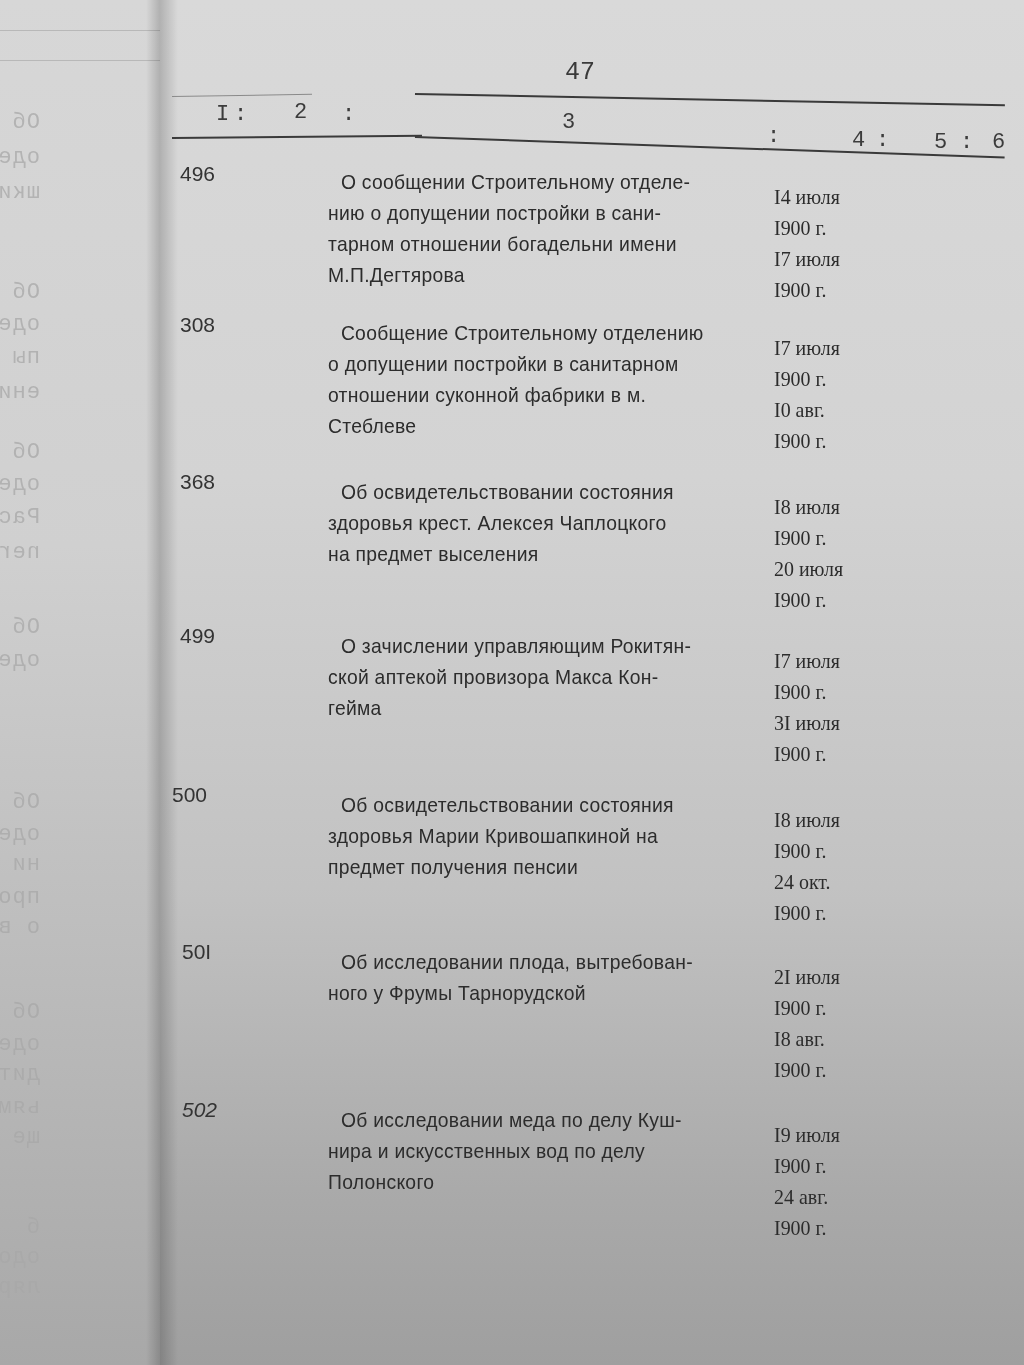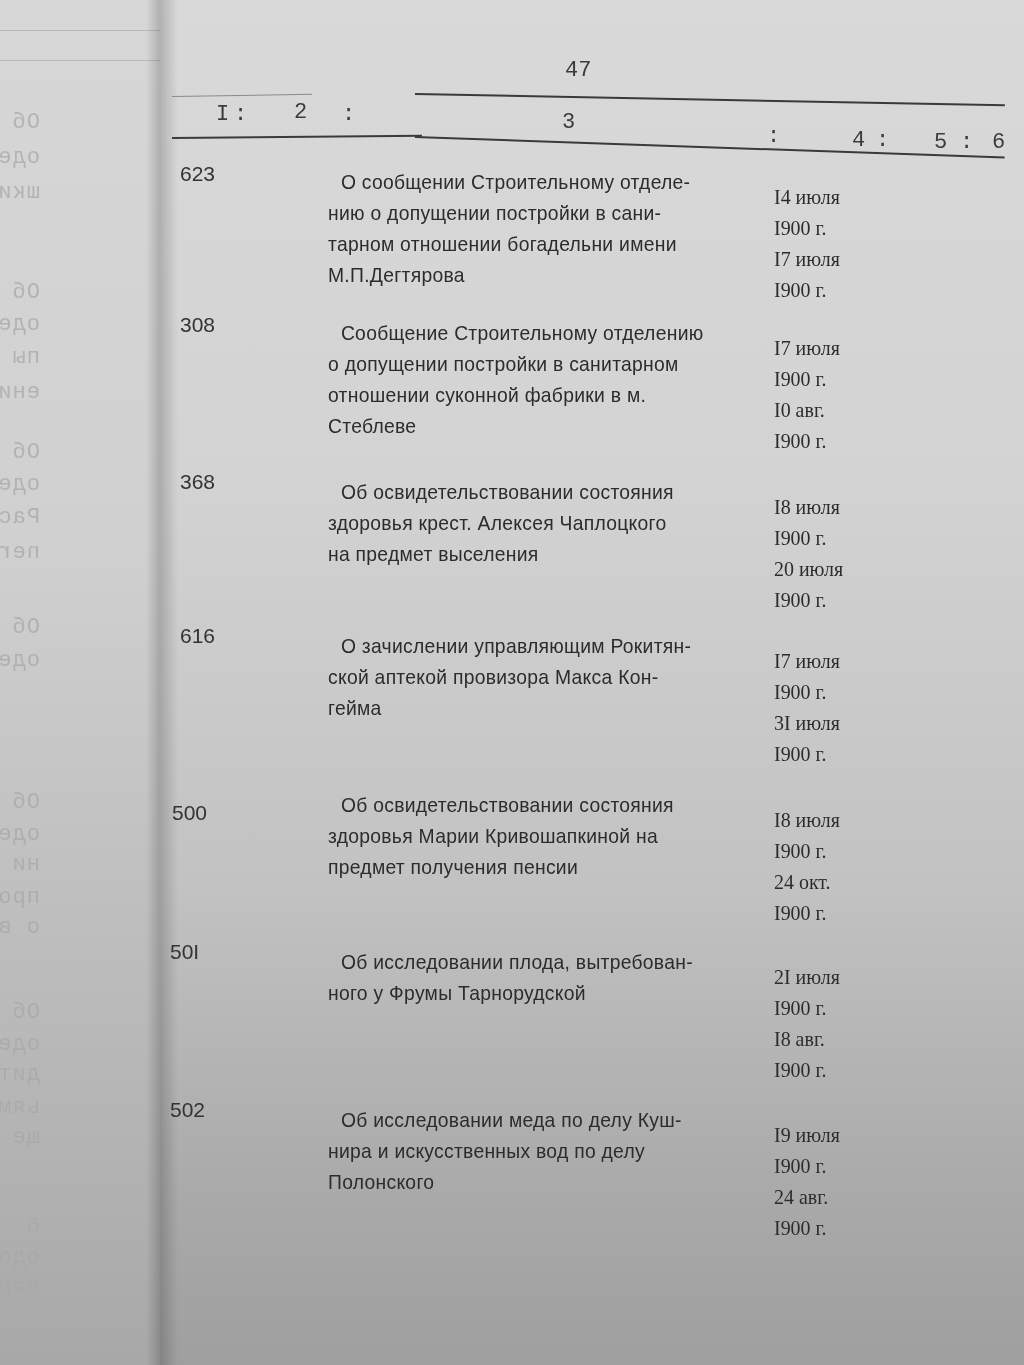--- a/index.html
+++ b/index.html
@@ -30,21 +30,21 @@
   .page {
     position: absolute; left: 160px; top: 0; width: 864px; height: 1365px;
     background: linear-gradient(to bottom, #d9d9d9 0%, #d3d3d3 35%, #c2c2c2 65%, #a9a9a9 88%, #9f9f9f 100%);
     overflow: hidden;
   }
   .page .gutter {
     position: absolute; left: 0; top: 0; width: 18px; height: 100%;
     background: linear-gradient(to right, rgba(0,0,0,0.18), rgba(0,0,0,0));
   }
   .page-number {
-    position: absolute; left: 405px; top: 58px; font-size: 22px; color: #3a3a3a;
+    position: absolute; left: 405px; top: 58px; font-size: 25px; color: #3a3a3a;
   }
   .header-line {
     position: absolute; height: 2px; background: #3a3a3a; transform-origin: 0 0;
   }
   .header-line.faint { background: #8a8a8a; height: 1px; }
   .hcol {
     position: absolute; font-size: 22px; color: #3c3c3c; letter-spacing: 2px;
   }
   
   .entry { position: absolute; left: 0; width: 864px; }
@@ -124,21 +124,21 @@
   <span class="hcol" style="left:402px; top:110px;">3</span>
   <span class="hcol" style="left:607px; top:124px;">:</span>
   <span class="hcol" style="left:692px; top:128px;">4</span>
   <span class="hcol" style="left:716px; top:128px;">:</span>
   <span class="hcol" style="left:774px; top:130px;">5</span>
   <span class="hcol" style="left:800px; top:130px;">:</span>
   <span class="hcol" style="left:832px; top:130px;">6</span>
 
   <div id="entries">
       <div class="entry" style="top: 162px;">
-        <span class="num">623</span>
+        <span class="num">496</span>
         <div class="desc" style="top: 4px;">
           <span class="line indent">О сообщении Строительному отделе-</span>
           <span class="line">нию о допущении постройки в сани-</span>
           <span class="line">тарном отношении богадельни имени</span>
           <span class="line">М.П.Дегтярова</span>
         </div>
         <div class="dates" style="top: 20px;">
           <span class="d">I4 июля</span>
           <span class="d">I900 г.</span>
           <span class="d">I7 июля</span>
@@ -168,62 +168,62 @@
           <span class="line">на предмет выселения</span>
         </div>
         <div class="dates" style="top: 22px;">
           <span class="d">I8 июля</span>
           <span class="d">I900 г.</span>
           <span class="d">20 июля</span>
           <span class="d">I900 г.</span>
         </div>
       </div>
       <div class="entry" style="top: 624px;">
-        <span class="num">616</span>
+        <span class="num">499</span>
         <div class="desc" style="top: 6px;">
           <span class="line indent">О зачислении управляющим Рокитян-</span>
           <span class="line">ской аптекой провизора Макса Кон-</span>
           <span class="line">гейма</span>
         </div>
         <div class="dates" style="top: 22px;">
           <span class="d">I7 июля</span>
           <span class="d">I900 г.</span>
           <span class="d">3I июля</span>
           <span class="d">I900 г.</span>
         </div>
       </div>
       <div class="entry" style="top: 783px;">
-        <span class="num" style="left: 12px; margin-top: 18px;">500</span>
+        <span class="num" style="left: 12px;">500</span>
         <div class="desc" style="top: 6px;">
           <span class="line indent">Об освидетельствовании состояния</span>
           <span class="line">здоровья Марии Кривошапкиной на</span>
           <span class="line">предмет получения пенсии</span>
         </div>
         <div class="dates" style="top: 22px;">
           <span class="d">I8 июля</span>
           <span class="d">I900 г.</span>
           <span class="d">24 окт.</span>
           <span class="d">I900 г.</span>
         </div>
       </div>
       <div class="entry" style="top: 940px;">
-        <span class="num" style="left: 10px;">50I</span>
+        <span class="num" style="left: 22px;">50I</span>
         <div class="desc" style="top: 6px;">
           <span class="line indent">Об исследовании плода, вытребован-</span>
           <span class="line">ного у Фрумы Тарнорудской</span>
         </div>
         <div class="dates" style="top: 22px;">
           <span class="d">2I июля</span>
           <span class="d">I900 г.</span>
           <span class="d">I8 авг.</span>
           <span class="d">I900 г.</span>
         </div>
       </div>
       <div class="entry" style="top: 1098px;">
-        <span class="num" style="left: 10px;">502</span>
+        <span class="num" style="left: 22px; font-style: italic;">502</span>
         <div class="desc" style="top: 6px;">
           <span class="line indent">Об исследовании меда по делу Куш-</span>
           <span class="line">нира и искусственных вод по делу</span>
           <span class="line">Полонского</span>
         </div>
         <div class="dates" style="top: 22px;">
           <span class="d">I9 июля</span>
           <span class="d">I900 г.</span>
           <span class="d">24 авг.</span>
           <span class="d">I900 г.</span>

